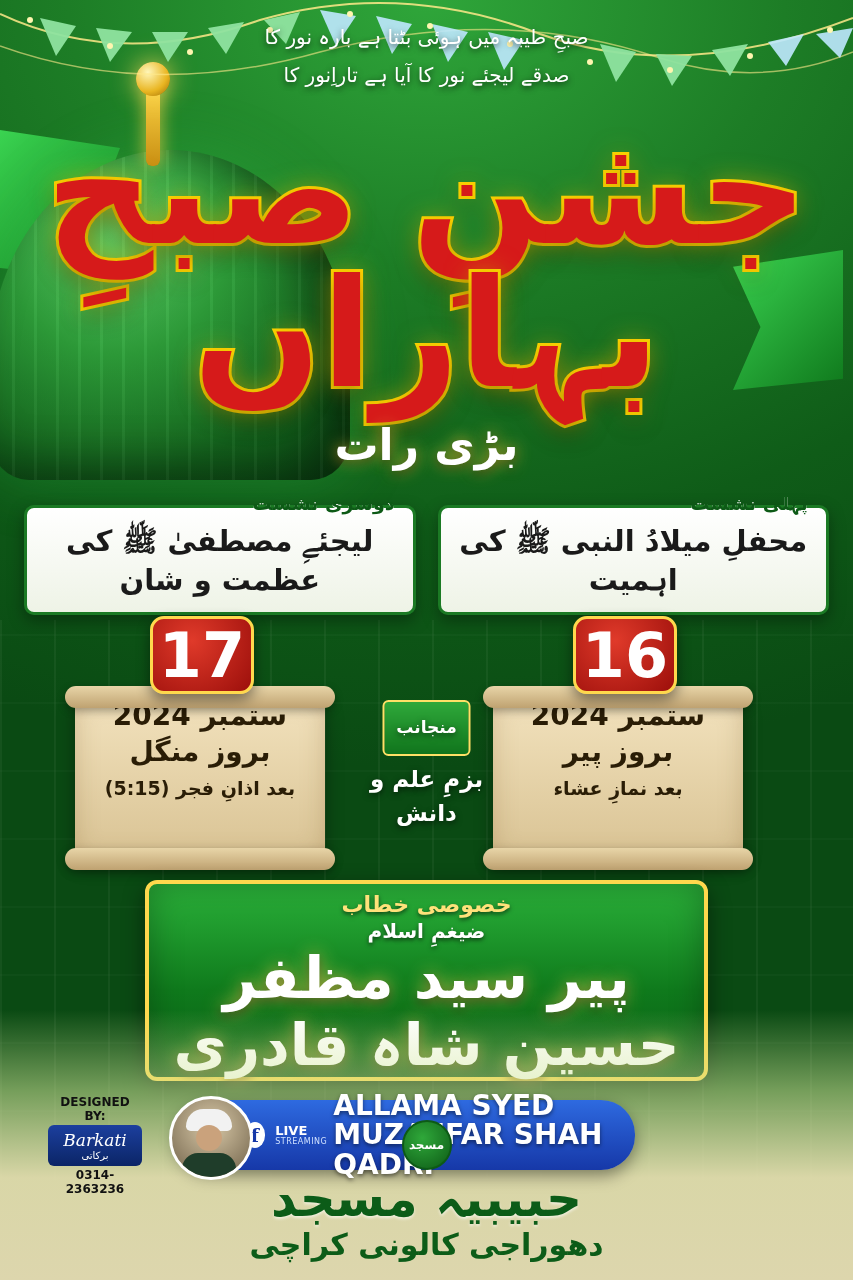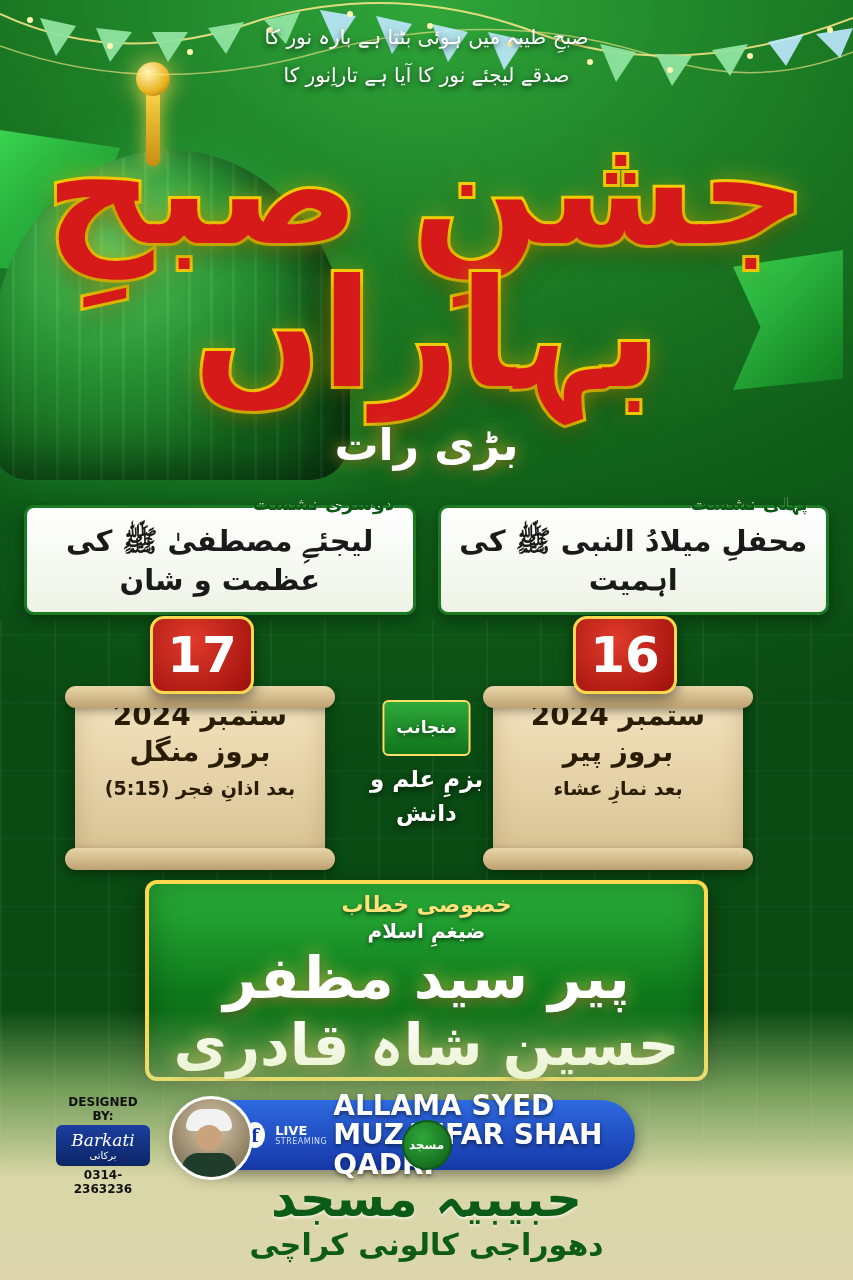--- a/index.html
+++ b/index.html
@@ -123,21 +123,21 @@
   .scroll:before{top:-12px;}
   .scroll:after{bottom:-12px;}
   .scroll.right{right:110px;}
   .scroll.left{left:75px;}
   .scroll .ev-date{font-size:28px;font-weight:bold;line-height:1.3;}
   .scroll .ev-time{font-size:19px;margin-top:6px;font-weight:bold;}
   .badge-num{
     position:absolute;top:-14px;width:98px;height:72px;border-radius:14px;
     background:radial-gradient(circle at 40% 30%,#e03a2a,#9c0f0b);
     border:3px solid #ffd84d;
-    color:#fff;font-size:50px;font-weight:bold;
+    color:#fff;font-size:62px;font-weight:bold;
     display:flex;align-items:center;justify-content:center;
     box-shadow:0 6px 14px rgba(0,0,0,.45);
   }
   .badge-num.r{right:176px;}
   .badge-num.l{left:150px;}
   .center-note{
     position:absolute;left:50%;transform:translateX(-50%);top:70px;
     width:185px;text-align:center;direction:rtl;color:#ffffff;
     font-size:23px;font-weight:bold;line-height:1.5;
     text-shadow:0 2px 6px rgba(0,0,0,.6);
@@ -162,21 +162,21 @@
   .speaker-panel .zia{
     color:#ffffff;font-size:20px;font-weight:bold;
     text-shadow:0 2px 4px rgba(0,0,0,.6);
   }
   .speaker-panel .name{
     color:#ffffff;font-size:58px;font-weight:bold;line-height:1.15;margin-top:2px;
     text-shadow:0 0 18px rgba(255,225,90,.7),0 4px 10px rgba(0,0,0,.55);
   }
   
   .designed{
-    position:absolute;left:48px;top:1095px;width:94px;text-align:center;margin-left:8px;
+    position:absolute;left:48px;top:1095px;width:94px;text-align:center;
   }
   .designed .d-lbl{font-size:12px;font-weight:bold;color:#111;}
   .designed .d-box{
     background:linear-gradient(180deg,#1c3f9e,#0b2566);
     border-radius:6px;color:#fff;padding:5px 8px;margin:2px 0;
   }
   .designed .d-box .b1{font-family:"DejaVu Serif","Liberation Serif",serif;font-size:17px;font-style:italic;}
   .designed .d-box .b2{font-size:10px;}
   .designed .d-phone{font-size:12px;font-weight:bold;color:#111;}
   

